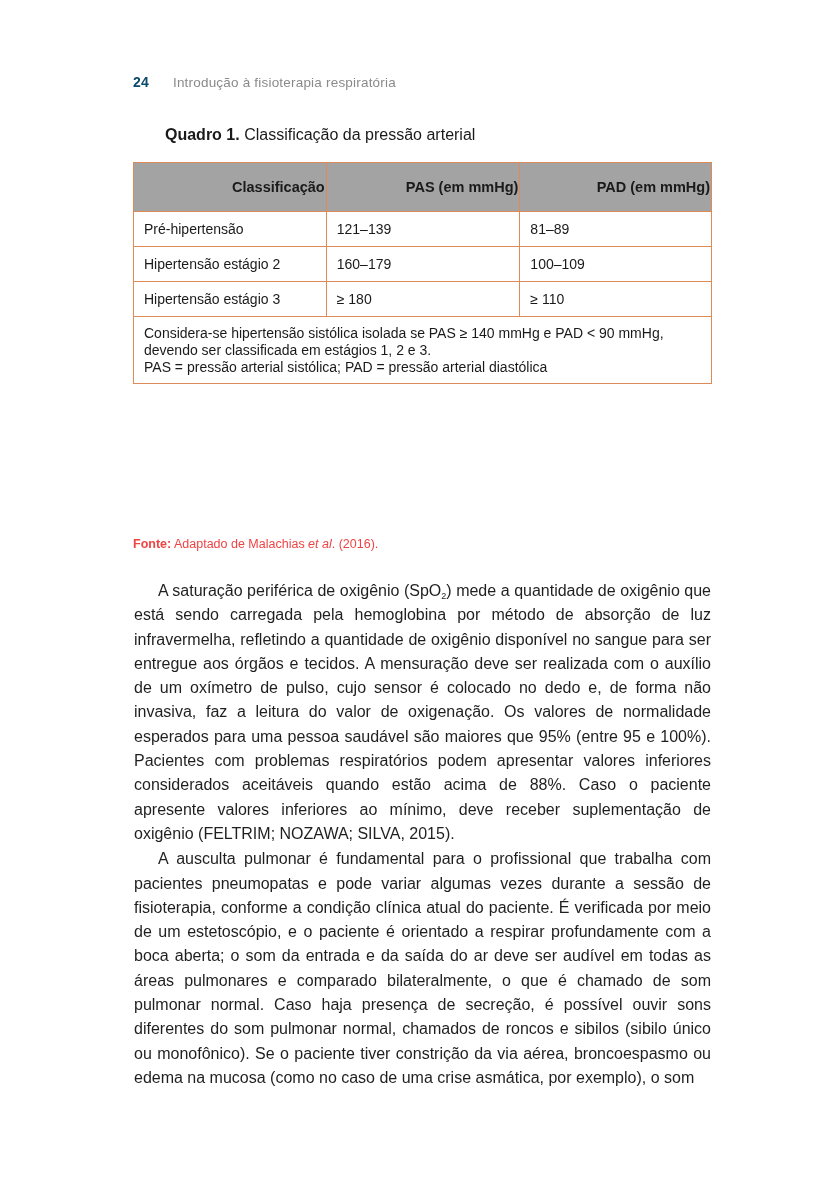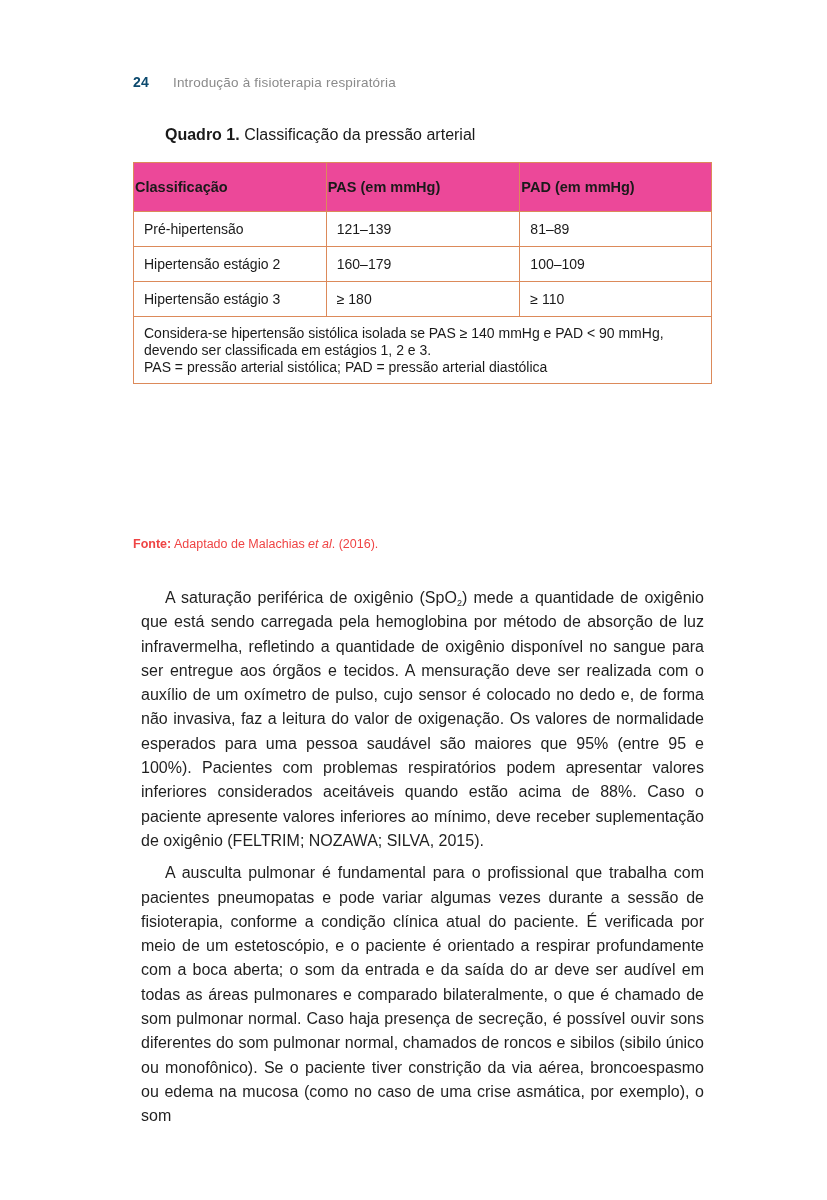--- a/index.html
+++ b/index.html
@@ -3,30 +3,30 @@
   <meta charset="utf-8">
   <style>
     html, body { margin: 0; padding: 0; background: #ffffff; }
     body { width: 827px; height: 1200px; position: relative; overflow: hidden; font-family: "Liberation Sans", sans-serif; color: #1a1a1a; }
     .running-head { position: absolute; left: 133px; top: 74px; font-size: 13.5px; color: #8a8a8a; letter-spacing: 0.2px; }
     .running-head .page-num { color: #0c4a6e; font-weight: bold; margin-right: 20px; font-size: 14px; }
     .caption { position: absolute; left: 133px; top: 126px; font-size: 16px; color: #1a1a1a; margin-left: 32px; }
     .caption b { font-weight: bold; }
     table.bp { position: absolute; left: 133px; top: 162px; width: 579px; border-collapse: collapse; font-size: 14px; }
     table.bp th, table.bp td { border: 1.5px solid #dc8a5a; }
-    table.bp th { background: #ec4899; height: 46px; font-weight: bold; font-size: 14.5px; text-align: left; color: #1a1a1a; margin-top: 13px; }
+    table.bp th { background: #a3a3a3; height: 46px; font-weight: bold; font-size: 14.5px; text-align: right; color: #1a1a1a; margin-top: 13px; }
     table.bp td { height: 34px; padding: 0 10px; text-align: left; }
     table.bp td.note { height: auto; padding: 8px 10px 7px 10px; line-height: 17px; }
     table.bp col.c1 { width: 193px; }
     table.bp col.c2 { width: 194px; }
     table.bp col.c3 { width: 192px; }
     .source { position: absolute; left: 133px; top: 537px; font-size: 12.5px; color: #ef4444; }
     .source b { font-weight: bold; }
     .body-text { position: absolute; left: 133px; top: 578px; width: 579px; font-size: 16px; line-height: 24.3px; text-align: justify; color: #1f1f1f; }
-    .body-text p { margin: 8px; text-indent: 24px; }
+    .body-text p { margin: 1px; text-indent: 24px; }
     sub { font-size: 9px; vertical-align: -3px; line-height: 0; }
   </style>
 </head>
 <body>
 
 <div class="running-head">
   <span class="page-num">24</span>
   <span>Introdução à fisioterapia respiratória</span>
 </div>
 

